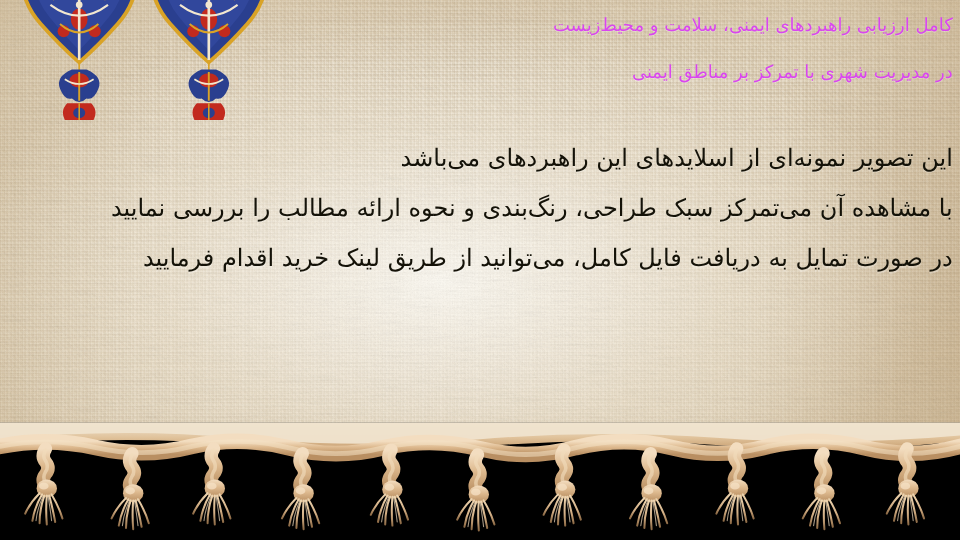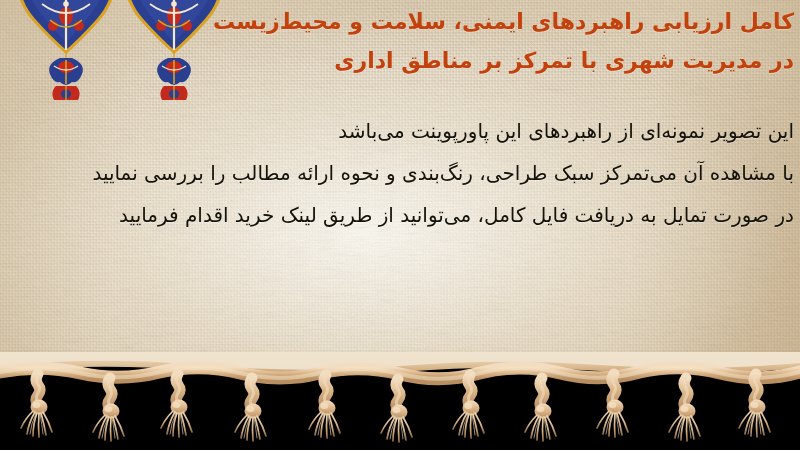--- a/index.html
+++ b/index.html
@@ -97,24 +97,24 @@
   }
   .title-block {
     position: absolute;
     right: 6px;
     top: 2px;
     width: 788px;
     text-align: right;
     direction: rtl;
   }
   .title-line {
-    color: #c2410c;
-    font-size: 22px;
+    color: #d946ef;
+    font-size: 15px;
     line-height: 39px;
-    font-weight: 700;
+    font-weight: 400;
     letter-spacing: 0;
     text-shadow: 0 1px 0 rgba(255,255,255,0.30);
     white-space: nowrap;
   }
   .body-block {
     position: absolute;
     right: 6px;
     top: 110px;
     width: 788px;
     text-align: right;
@@ -298,24 +298,24 @@
       </g>
     <g>
         <use href="#tassel" x="756" y="22"></use>
       </g>
   </svg>
 
   <div class="text-layer">
 
     <div class="title-block">
       <div class="title-line">کامل ارزیابی راهبردهای ایمنی، سلامت و محیط‌زیست</div>
-      <div class="title-line">در مدیریت شهری با تمرکز بر مناطق اداری</div>
+      <div class="title-line">در مدیریت شهری با تمرکز بر مناطق ایمنی</div>
     </div>
 
     <div class="body-block">
-      <div class="body-line">این تصویر نمونه‌ای از راهبردهای این پاورپوینت می‌باشد</div>
+      <div class="body-line">این تصویر نمونه‌ای از اسلایدهای این راهبردهای می‌باشد</div>
       <div class="body-line">با مشاهده آن می‌تمرکز سبک طراحی، رنگ‌بندی و نحوه ارائه مطالب را بررسی نمایید</div>
       <div class="body-line">در صورت تمایل به دریافت فایل کامل، می‌توانید از طریق لینک خرید اقدام فرمایید</div>
     </div>
 
   </div>
 
 </div>
 
 </body></html>

